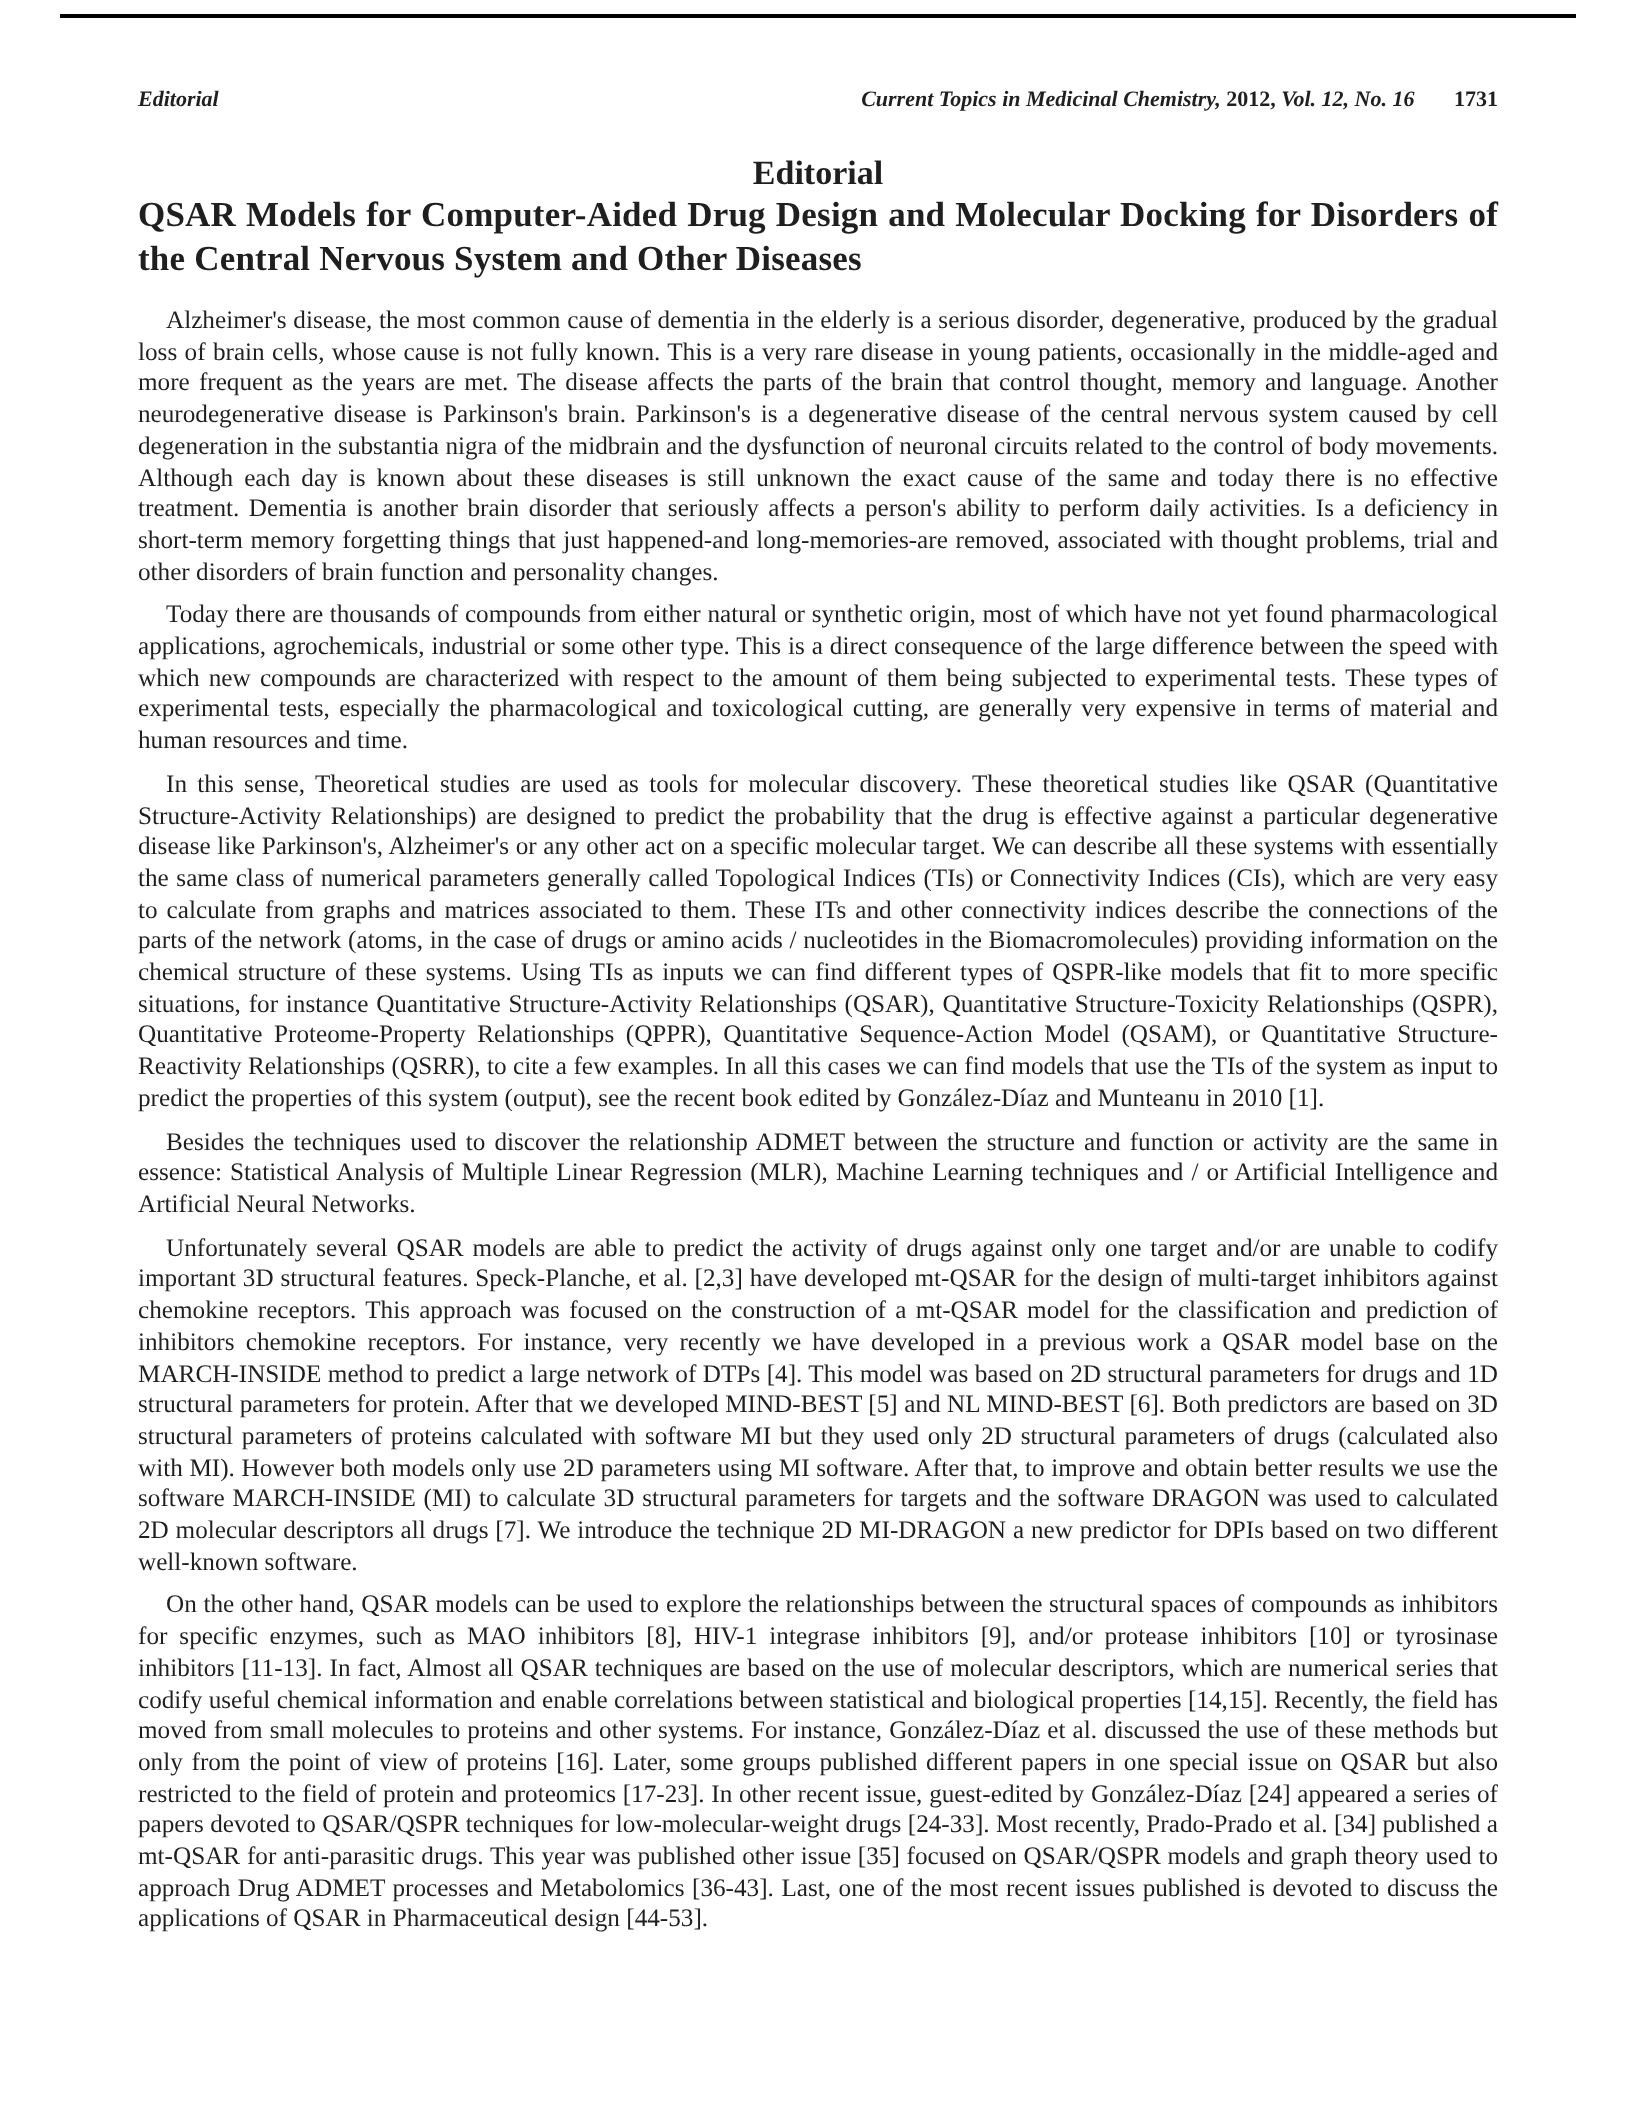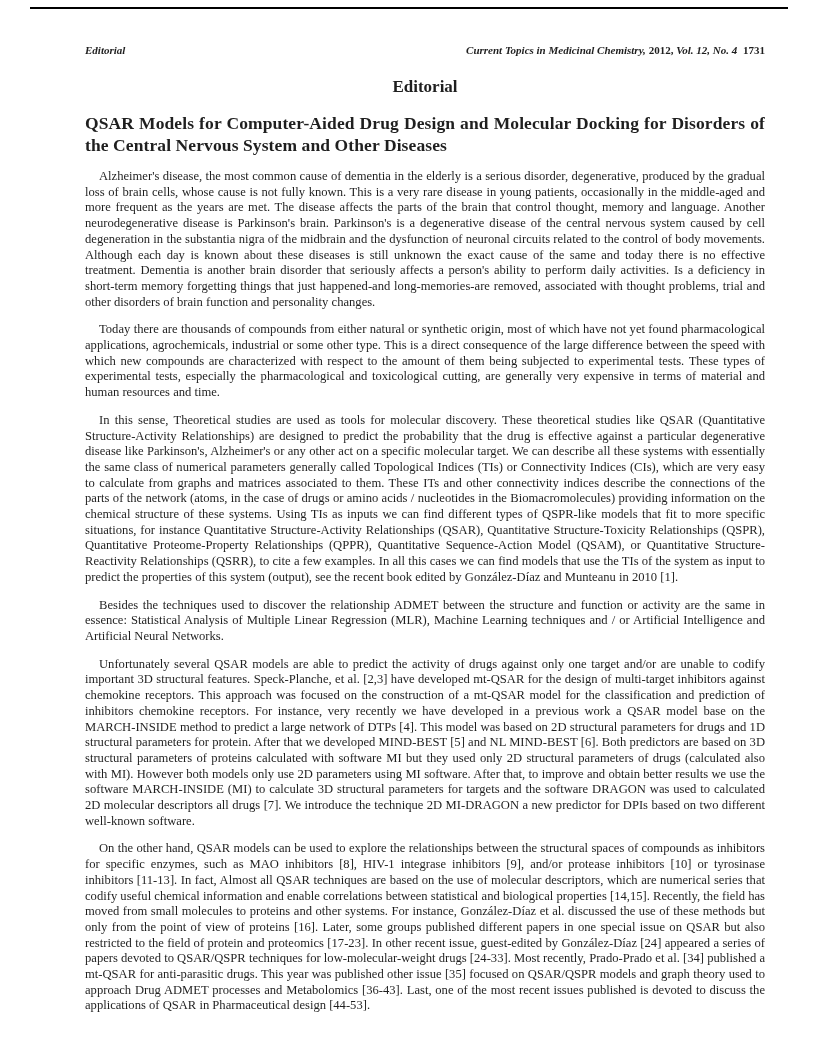--- a/index.html
+++ b/index.html
@@ -15,76 +15,75 @@
   .top-rule {
     position: absolute;
     top: 7px;
     left: 30px;
     width: 758px;
     height: 2px;
     background: #000000;
   }
   .page {
     position: absolute;
-    left: 85px;
+    left: 69px;
     top: 44px;
     width: 680px;
   }
   .running-head {
     display: flex;
     justify-content: space-between;
     align-items: baseline;
     font-size: 11px;
     font-weight: bold;
     white-space: nowrap;
   }
   .running-left { font-style: italic; }
   .running-right .jname { font-style: italic; font-family: Liberation Serif, serif; }
   .running-right .vol { font-style: italic; }
-  .running-right .pageno { margin-left: 3px; }
+  .running-right .pageno { margin-left: 17px; }
   .section-heading {
     text-align: center;
     font-weight: bold;
     font-size: 17px;
     margin-top: 21px;
   }
   .article-title {
     font-weight: bold;
     font-size: 17.5px;
     line-height: 21.5px;
     text-align: justify;
-    margin-top: 16px;
     letter-spacing: 0.1px;
   }
   .body-text {
     margin-top: 13px;
     font-size: 12.6px;
     line-height: 15.7px;
     text-align: justify;
   }
   .body-text p {
-    margin: 12px 0 6px 0;
+    margin: 0 0 6px 0;
     text-indent: 14px;
   }
   .body-text p:last-child { margin-bottom: 0; }
   .it { }
 </style>
 </head>
 <body>
 
 <div class="top-rule"></div>
 
 <div class="page">
 
   <div class="running-head">
     <span class="running-left">Editorial</span>
     <span class="running-right">
       <span class="jname">Current Topics in Medicinal Chemistry,</span>
       <span class="yr">2012,</span>
-      <span class="vol">Vol. 12, No. 4</span>
+      <span class="vol">Vol. 12, No. 16</span>
       <span class="pageno">1731</span>
     </span>
   </div>
 
   <div class="section-heading">Editorial</div>
 
   <div class="article-title">QSAR Models for Computer-Aided Drug Design and Molecular Docking for Disorders of the Central Nervous System and Other Diseases</div>
 
   <div class="body-text">
       <p><span>Alzheimer's disease, the most common cause of dementia in the elderly is a serious disorder, degenerative, produced by the gradual loss of brain cells, whose cause is not fully known. This is a very rare disease in young patients, occasionally in the middle-aged and more frequent as the years are met. The disease affects the parts of the brain that control thought, memory and language. Another neurodegenerative disease is Parkinson's brain. Parkinson's is a degenerative disease of the central nervous system caused by cell degeneration in the substantia nigra of the midbrain and the dysfunction of neuronal circuits related to the control of body movements. Although each day is known about these diseases is still unknown the exact cause of the same and today there is no effective treatment. Dementia is another brain disorder that seriously affects a person's ability to perform daily activities. Is a deficiency in short-term memory forgetting things that just happened-and long-memories-are removed, associated with thought problems, trial and other disorders of brain function and personality changes.</span></p>

